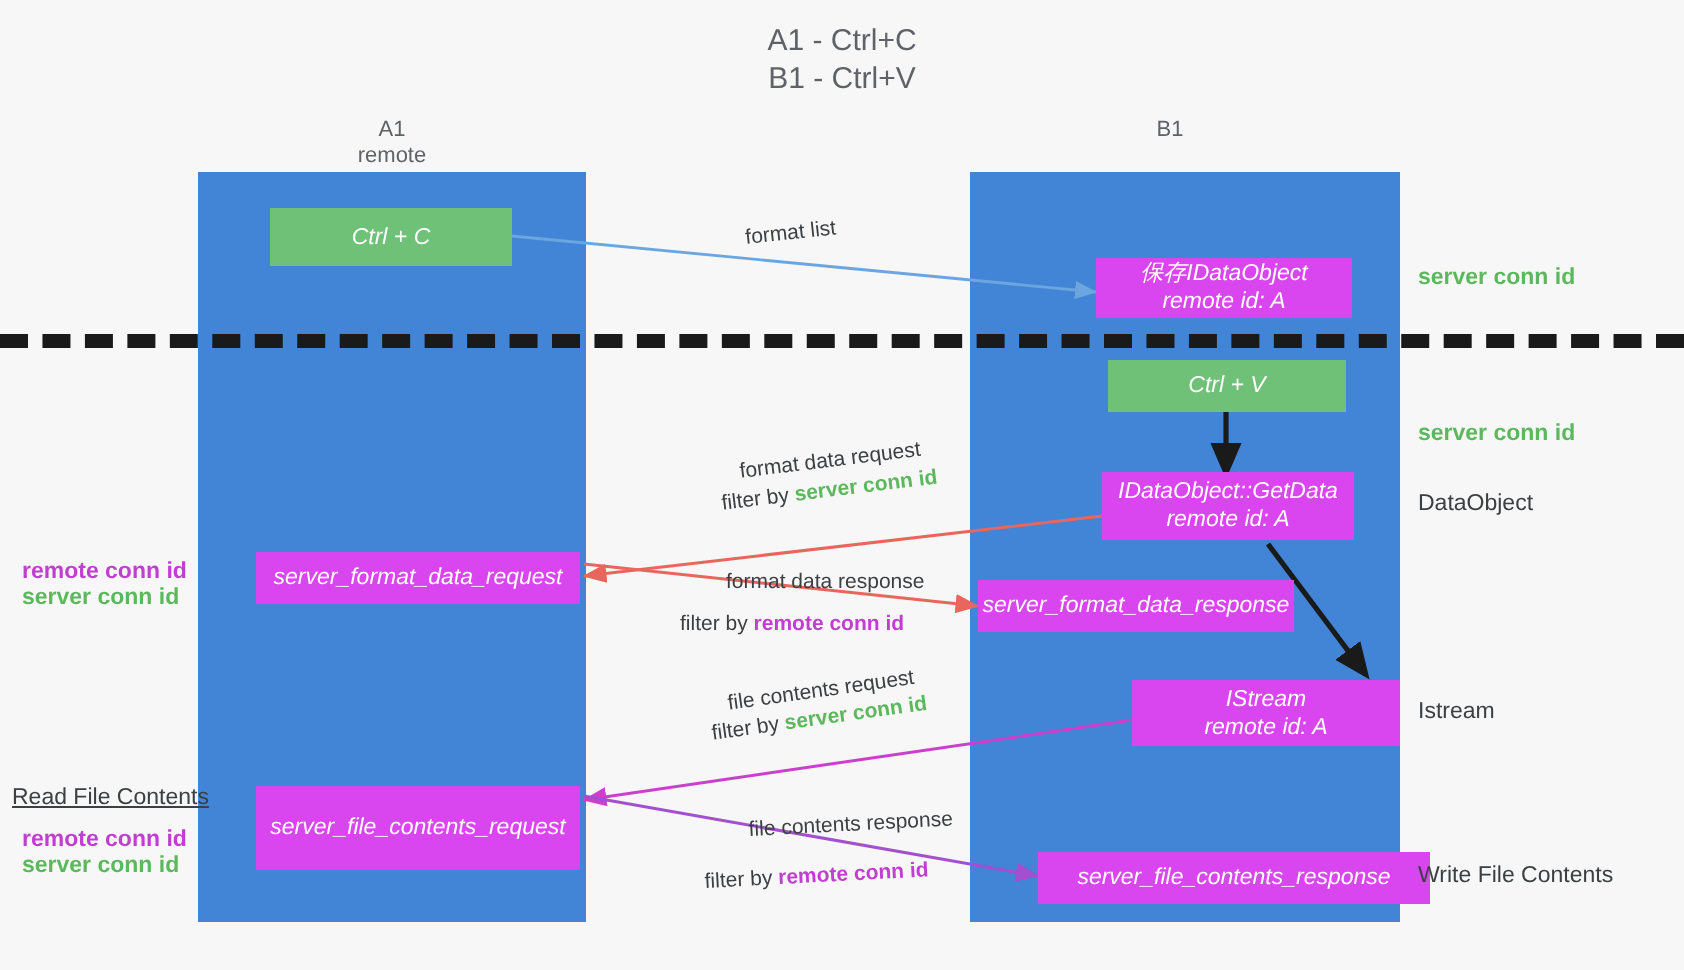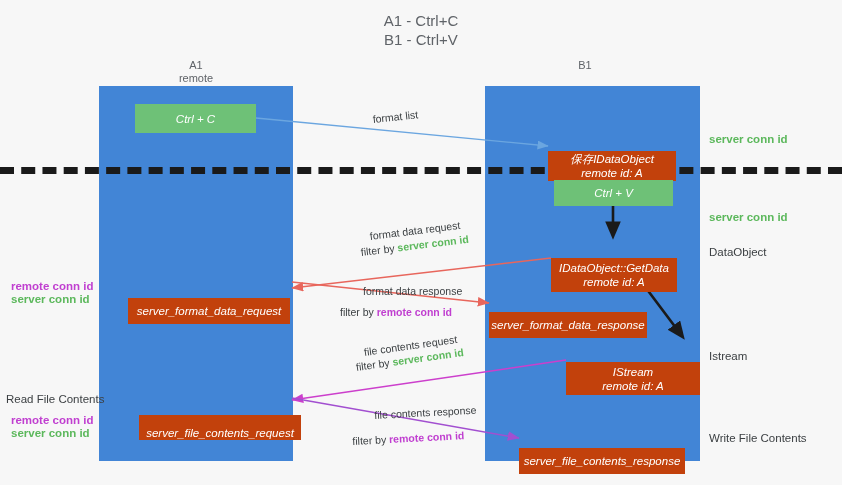--- a/index.html
+++ b/index.html
@@ -34,21 +34,21 @@
     border-top:7px dashed #1a1a1a;
   }
 
   
   .box{
     position:absolute;box-sizing:border-box;
     display:flex;align-items:center;justify-content:center;
     text-align:center;color:#ffffff;font-size:11.5px;line-height:14px;font-style:italic;
   }
   .box.green{background:#6ec177;}
-  .box.orange{background:#c2410c;margin-top:22px;}
+  .box.orange{background:#d946ef;}
   .box .l2{display:block;}
 
   
   .slabel{position:absolute;font-size:11.5px;line-height:15px;white-space:nowrap;}
   .green-t{color:#5cb85c;font-weight:bold;}
   .magenta-t{color:#c03fd0;font-weight:bold;}
   .gray-t{color:#3c4043;}
 
   
   .elabel{
@@ -141,25 +141,25 @@
 
   <div class="box orange" style="left:489px;top:290px;width:158px;height:26px;">
     <span>server_format_data_response</span>
   </div>
 
   <div class="box orange" style="left:566px;top:340px;width:134px;height:33px;flex-direction:column;">
     <span class="l2">IStream</span>
     <span class="l2">remote id: A</span>
   </div>
 
-  <div class="box orange" style="left:139px;top:393px;width:162px;height:25px;align-items:flex-end;">
+  <div class="box orange" style="left:128px;top:393px;width:162px;height:42px;">
     <span>server_file_contents_request</span>
   </div>
 
-  <div class="box orange" style="left:519px;top:426px;width:166px;height:26px;">
+  <div class="box orange" style="left:519px;top:426px;width:196px;height:26px;">
     <span>server_file_contents_response</span>
   </div>
 
   <div class="elabel" style="left:372px;top:112px;transform:rotate(-6deg);">format list</div>
 
   <div class="elabel" style="left:369px;top:229px;transform:rotate(-7deg);">format data request</div>
   <div class="elabel" style="left:360px;top:245px;transform:rotate(-7deg);">
     <span>filter by </span><span class="g">server conn id</span>
   </div>
 
@@ -180,17 +180,17 @@
 
   <div class="slabel green-t" style="left:709px;top:132px;">server conn id</div>
   <div class="slabel green-t" style="left:709px;top:210px;">server conn id</div>
   <div class="slabel gray-t" style="left:709px;top:245px;">DataObject</div>
   <div class="slabel gray-t" style="left:709px;top:349px;">Istream</div>
   <div class="slabel gray-t" style="left:709px;top:431px;">Write File Contents</div>
 
   <div class="slabel magenta-t" style="left:11px;top:279px;">remote conn id</div>
   <div class="slabel green-t" style="left:11px;top:292px;">server conn id</div>
 
-  <div class="slabel gray-t" style="left:6px;top:392px;">Read File Contents</div>
+  <div class="slabel gray-t" style="left:6px;top:392px;text-decoration:underline;">Read File Contents</div>
   <div class="slabel magenta-t" style="left:11px;top:413px;">remote conn id</div>
   <div class="slabel green-t" style="left:11px;top:426px;">server conn id</div>
 
 </div>
 
 </body></html>

